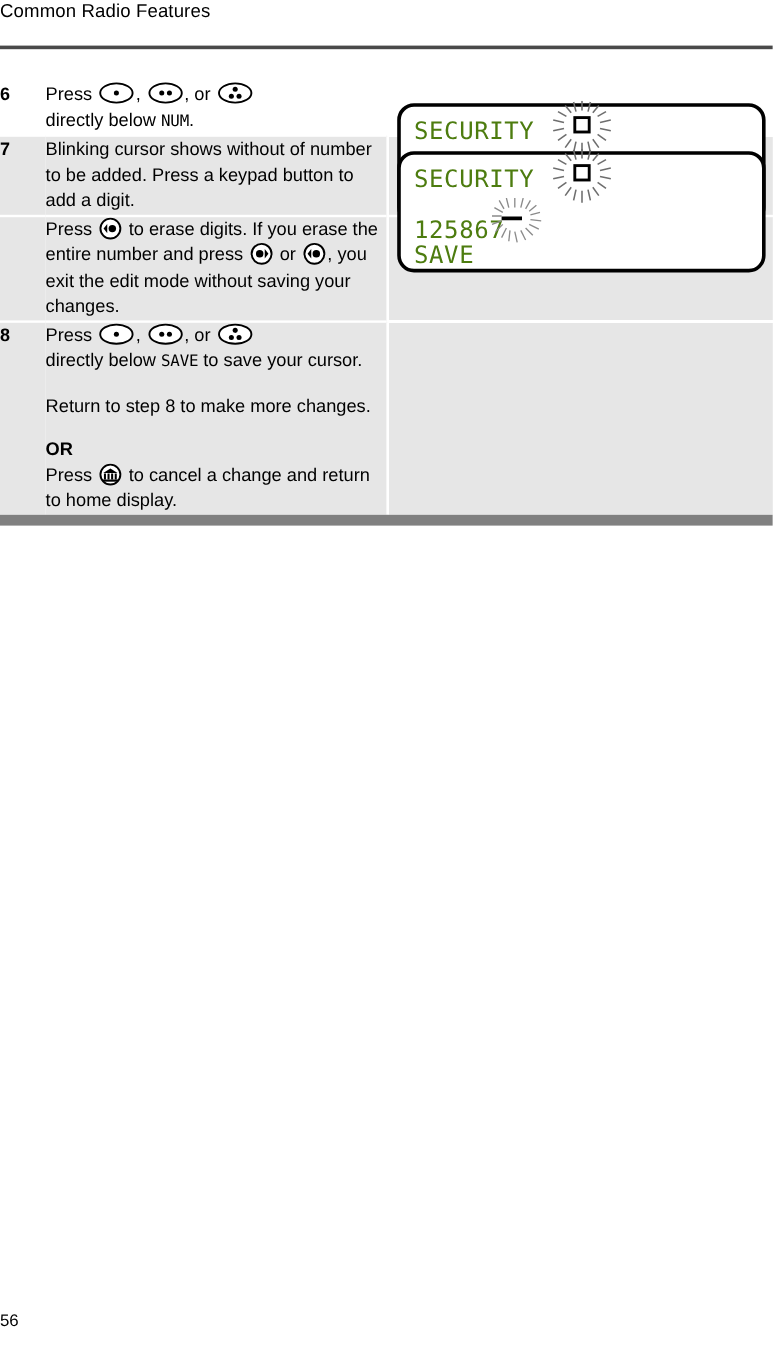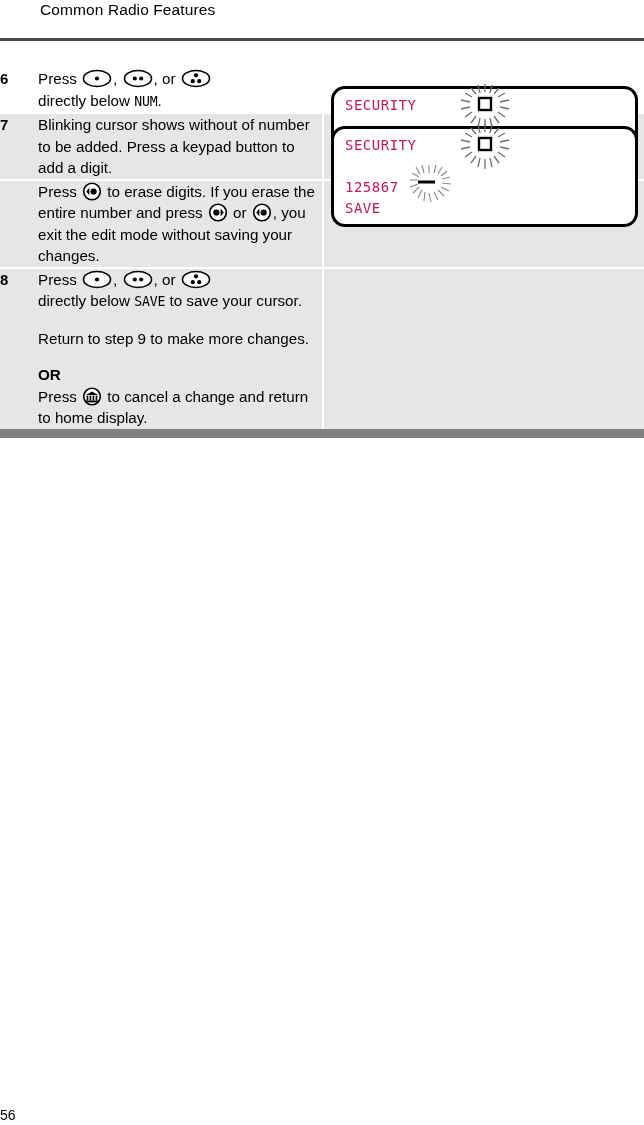--- a/index.html
+++ b/index.html
@@ -25,21 +25,20 @@
     height: 46px;
   }
   .header-title {
     position: absolute;
     left: 0;
     top: 1px;
     font-size: 15.5px;
     line-height: 18px;
     letter-spacing: 0.1px;
     white-space: nowrap;
-    padding-left: 40px;
   }
   .header-rule {
     position: absolute;
     left: 0;
     top: 38px;
     width: 644px;
     height: 3px;
     background: #4a4a4a;
   }
 
@@ -123,41 +122,40 @@
   .lcd {
     position: absolute;
     box-sizing: border-box;
     border: 3px solid #000000;
     border-radius: 14px;
     background: #ffffff;
   }
   .lcd-txt {
     position: absolute;
     font-family: "DejaVu Sans Mono", monospace;
-    font-size: 14px;
+    font-size: 20px;
     letter-spacing: 0.5px;
     white-space: nowrap;
-    color: #be185d;
+    color: #4d7c0f;
   }
   .lcd-line1 { left: 11px; top: 8px; }
   .lcd-line2 { left: 11px; top: 50px; }
   .lcd-line3 { left: 11px; top: 71px; }
   .lcd-line3r { right: 10px; top: 71px; }
 
   .burst { position: absolute; }
   .burst svg { display: block; }
 
   
   .page-number {
     position: absolute;
     left: 0;
     top: 1092px;
     font-size: 14px;
     line-height: 17px;
-    margin-top: 15px;
   }
 </style>
 </head>
 <body>
 
 <div class="page-header">
   <div class="header-title">Common Radio Features</div>
   <div class="header-rule"></div>
 </div>
 
@@ -323,21 +321,21 @@
               </svg></span><span>, or </span><span class="key"><svg width="30" height="19" viewBox="0 0 30 19">
                 <ellipse cx="15" cy="9.5" rx="13.5" ry="8" fill="#fff" stroke="#000" stroke-width="1.6"></ellipse>
                 <circle cx="15" cy="6.3" r="2.1" fill="#000"></circle>
                 <circle cx="11.8" cy="12.2" r="2.1" fill="#000"></circle>
                 <circle cx="18.2" cy="12.2" r="2.1" fill="#000"></circle>
               </svg></span>
       </div>
       <div class="para" style="margin-top:0">
         <span>directly below </span><span class="mono">SAVE</span><span> to save your cursor.</span>
       </div>
-      <div class="para">Return to step 9 to make more changes.</div>
+      <div class="para">Return to step 8 to make more changes.</div>
       <div class="para-or">OR</div>
       <div class="para">
         <span>Press </span><span class="key"><svg width="20" height="19" viewBox="0 0 20 19">
                 <circle cx="10" cy="9.5" r="8.3" fill="#fff" stroke="#000" stroke-width="1.6"></circle>
                 <path d="M10 4.4 L16 8.1 L4 8.1 Z" fill="#000"></path>
                 <rect x="4.6" y="8.6" width="1.7" height="5" fill="#000"></rect>
                 <rect x="7.6" y="8.6" width="1.7" height="5" fill="#000"></rect>
                 <rect x="10.6" y="8.6" width="1.7" height="5" fill="#000"></rect>
                 <rect x="13.6" y="8.6" width="1.7" height="5" fill="#000"></rect>
                 <rect x="3.6" y="13.6" width="12.8" height="1.8" fill="#000"></rect>

